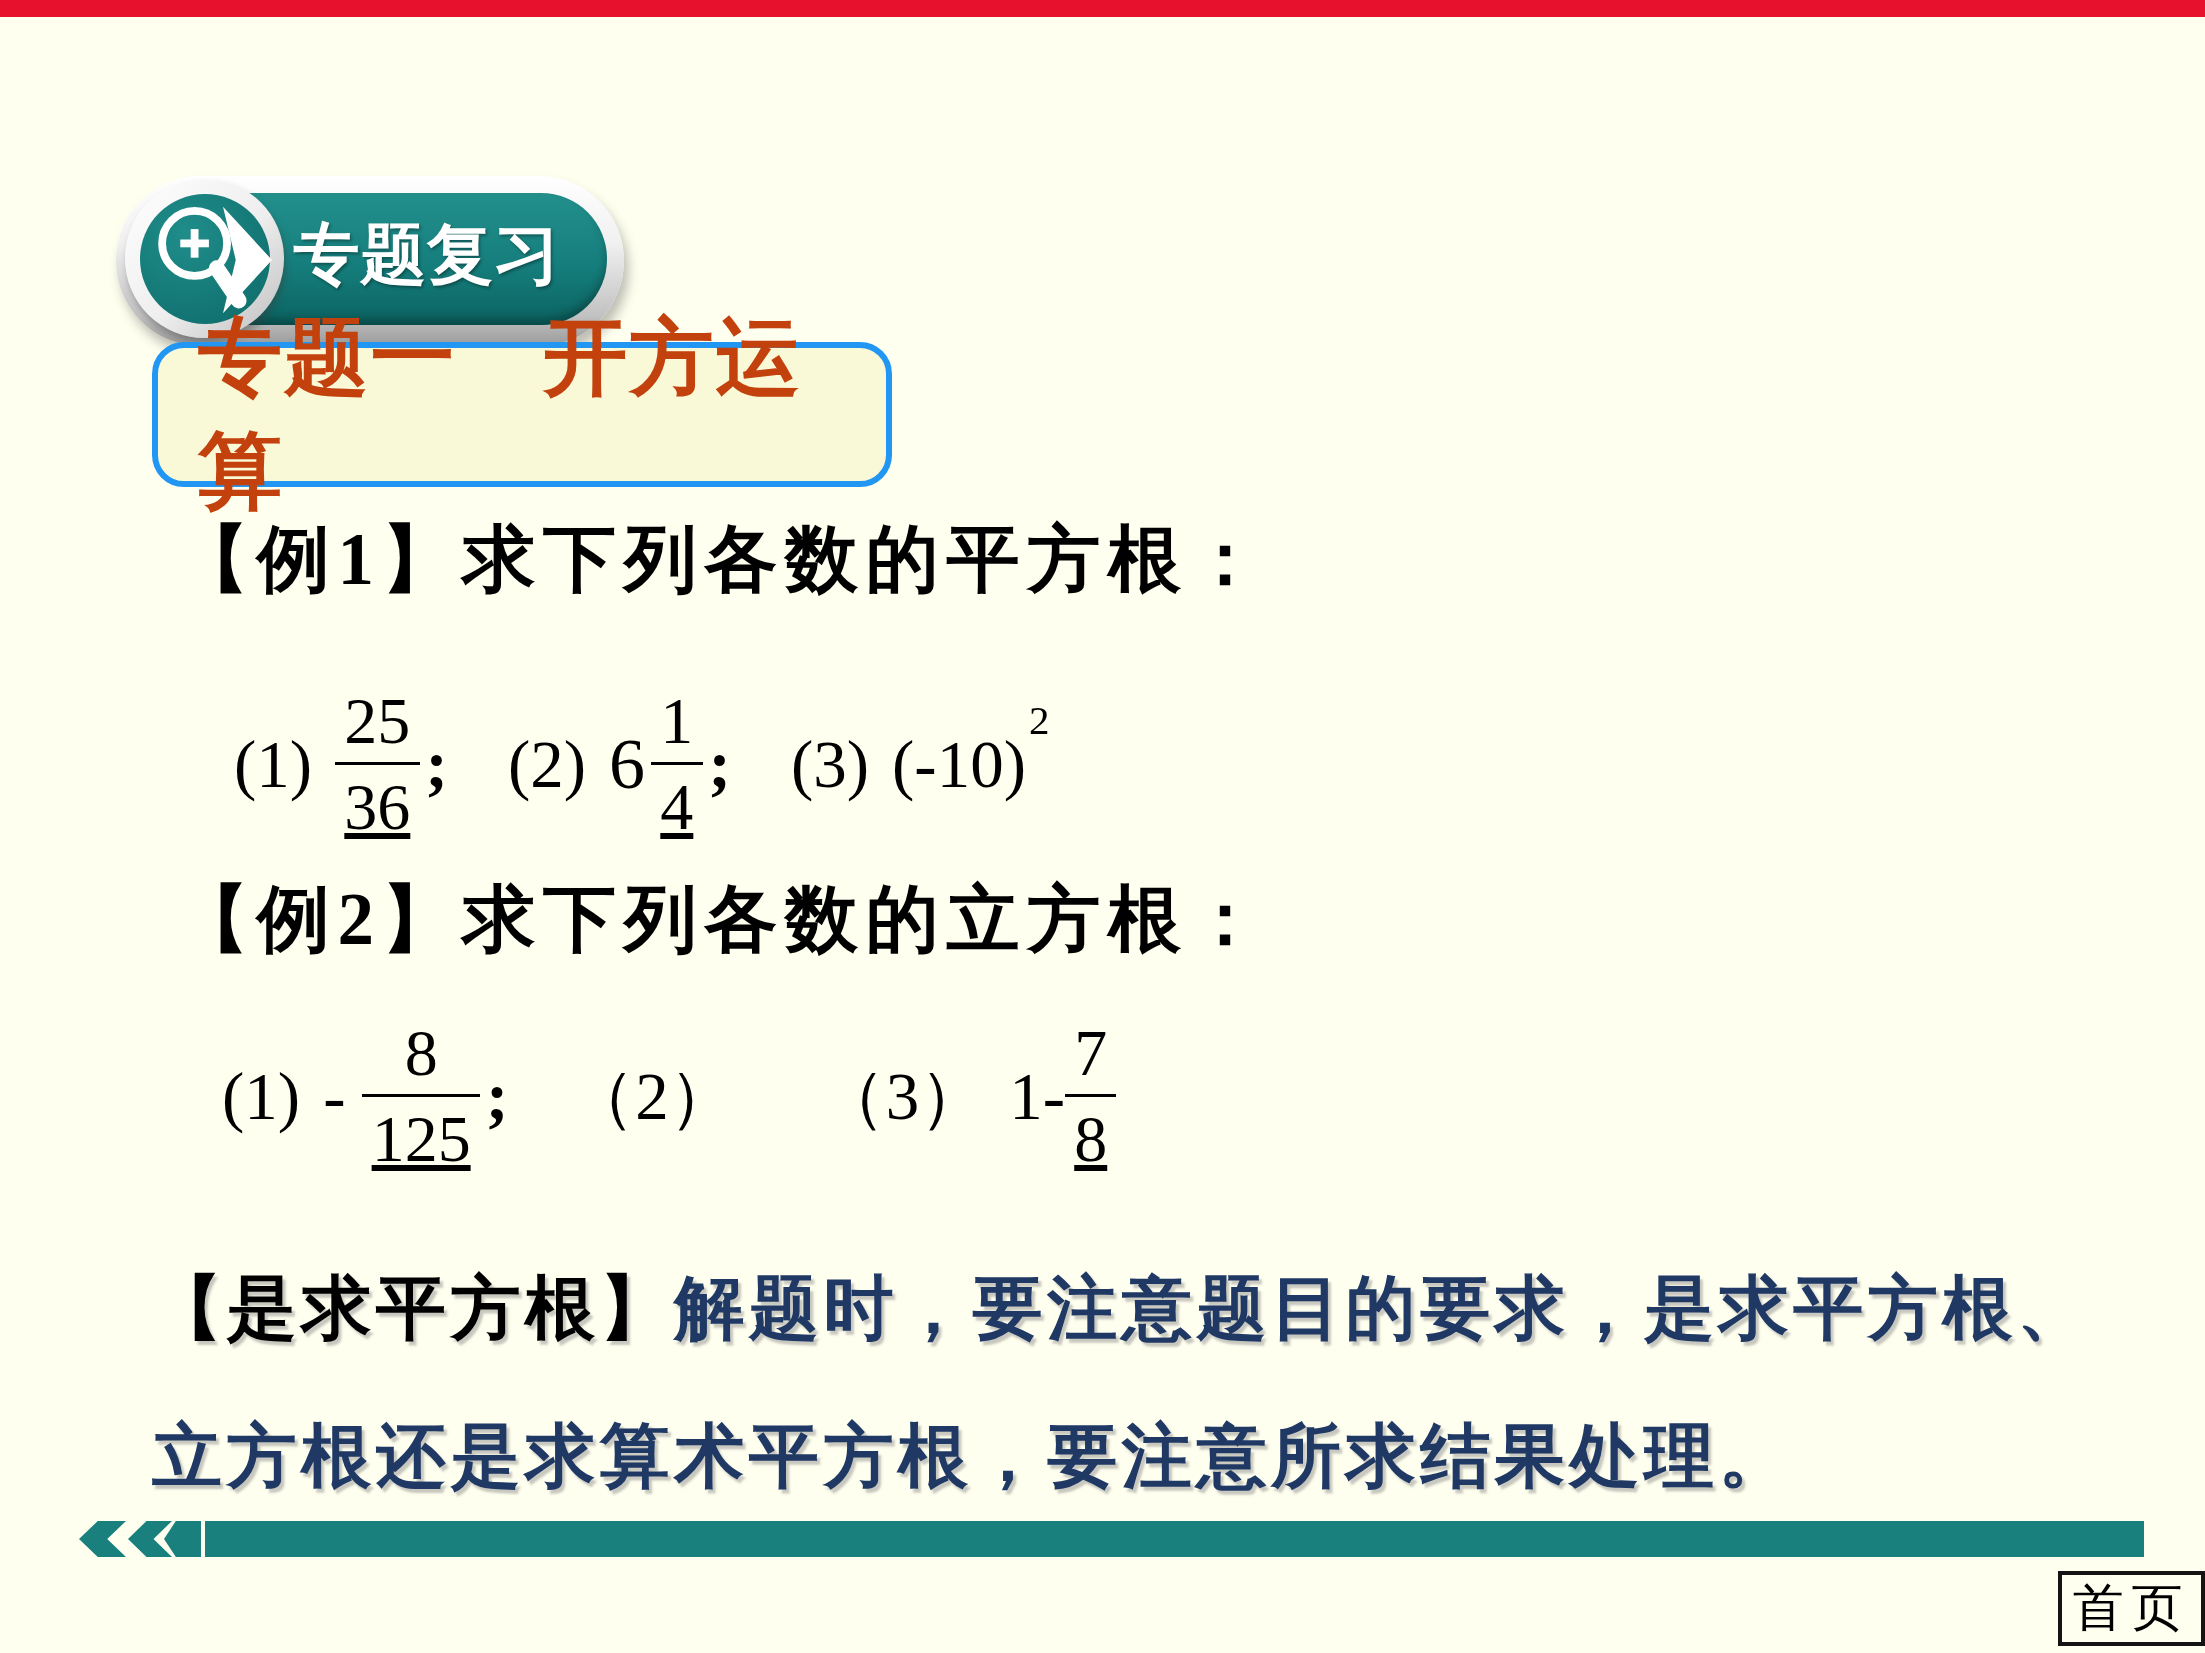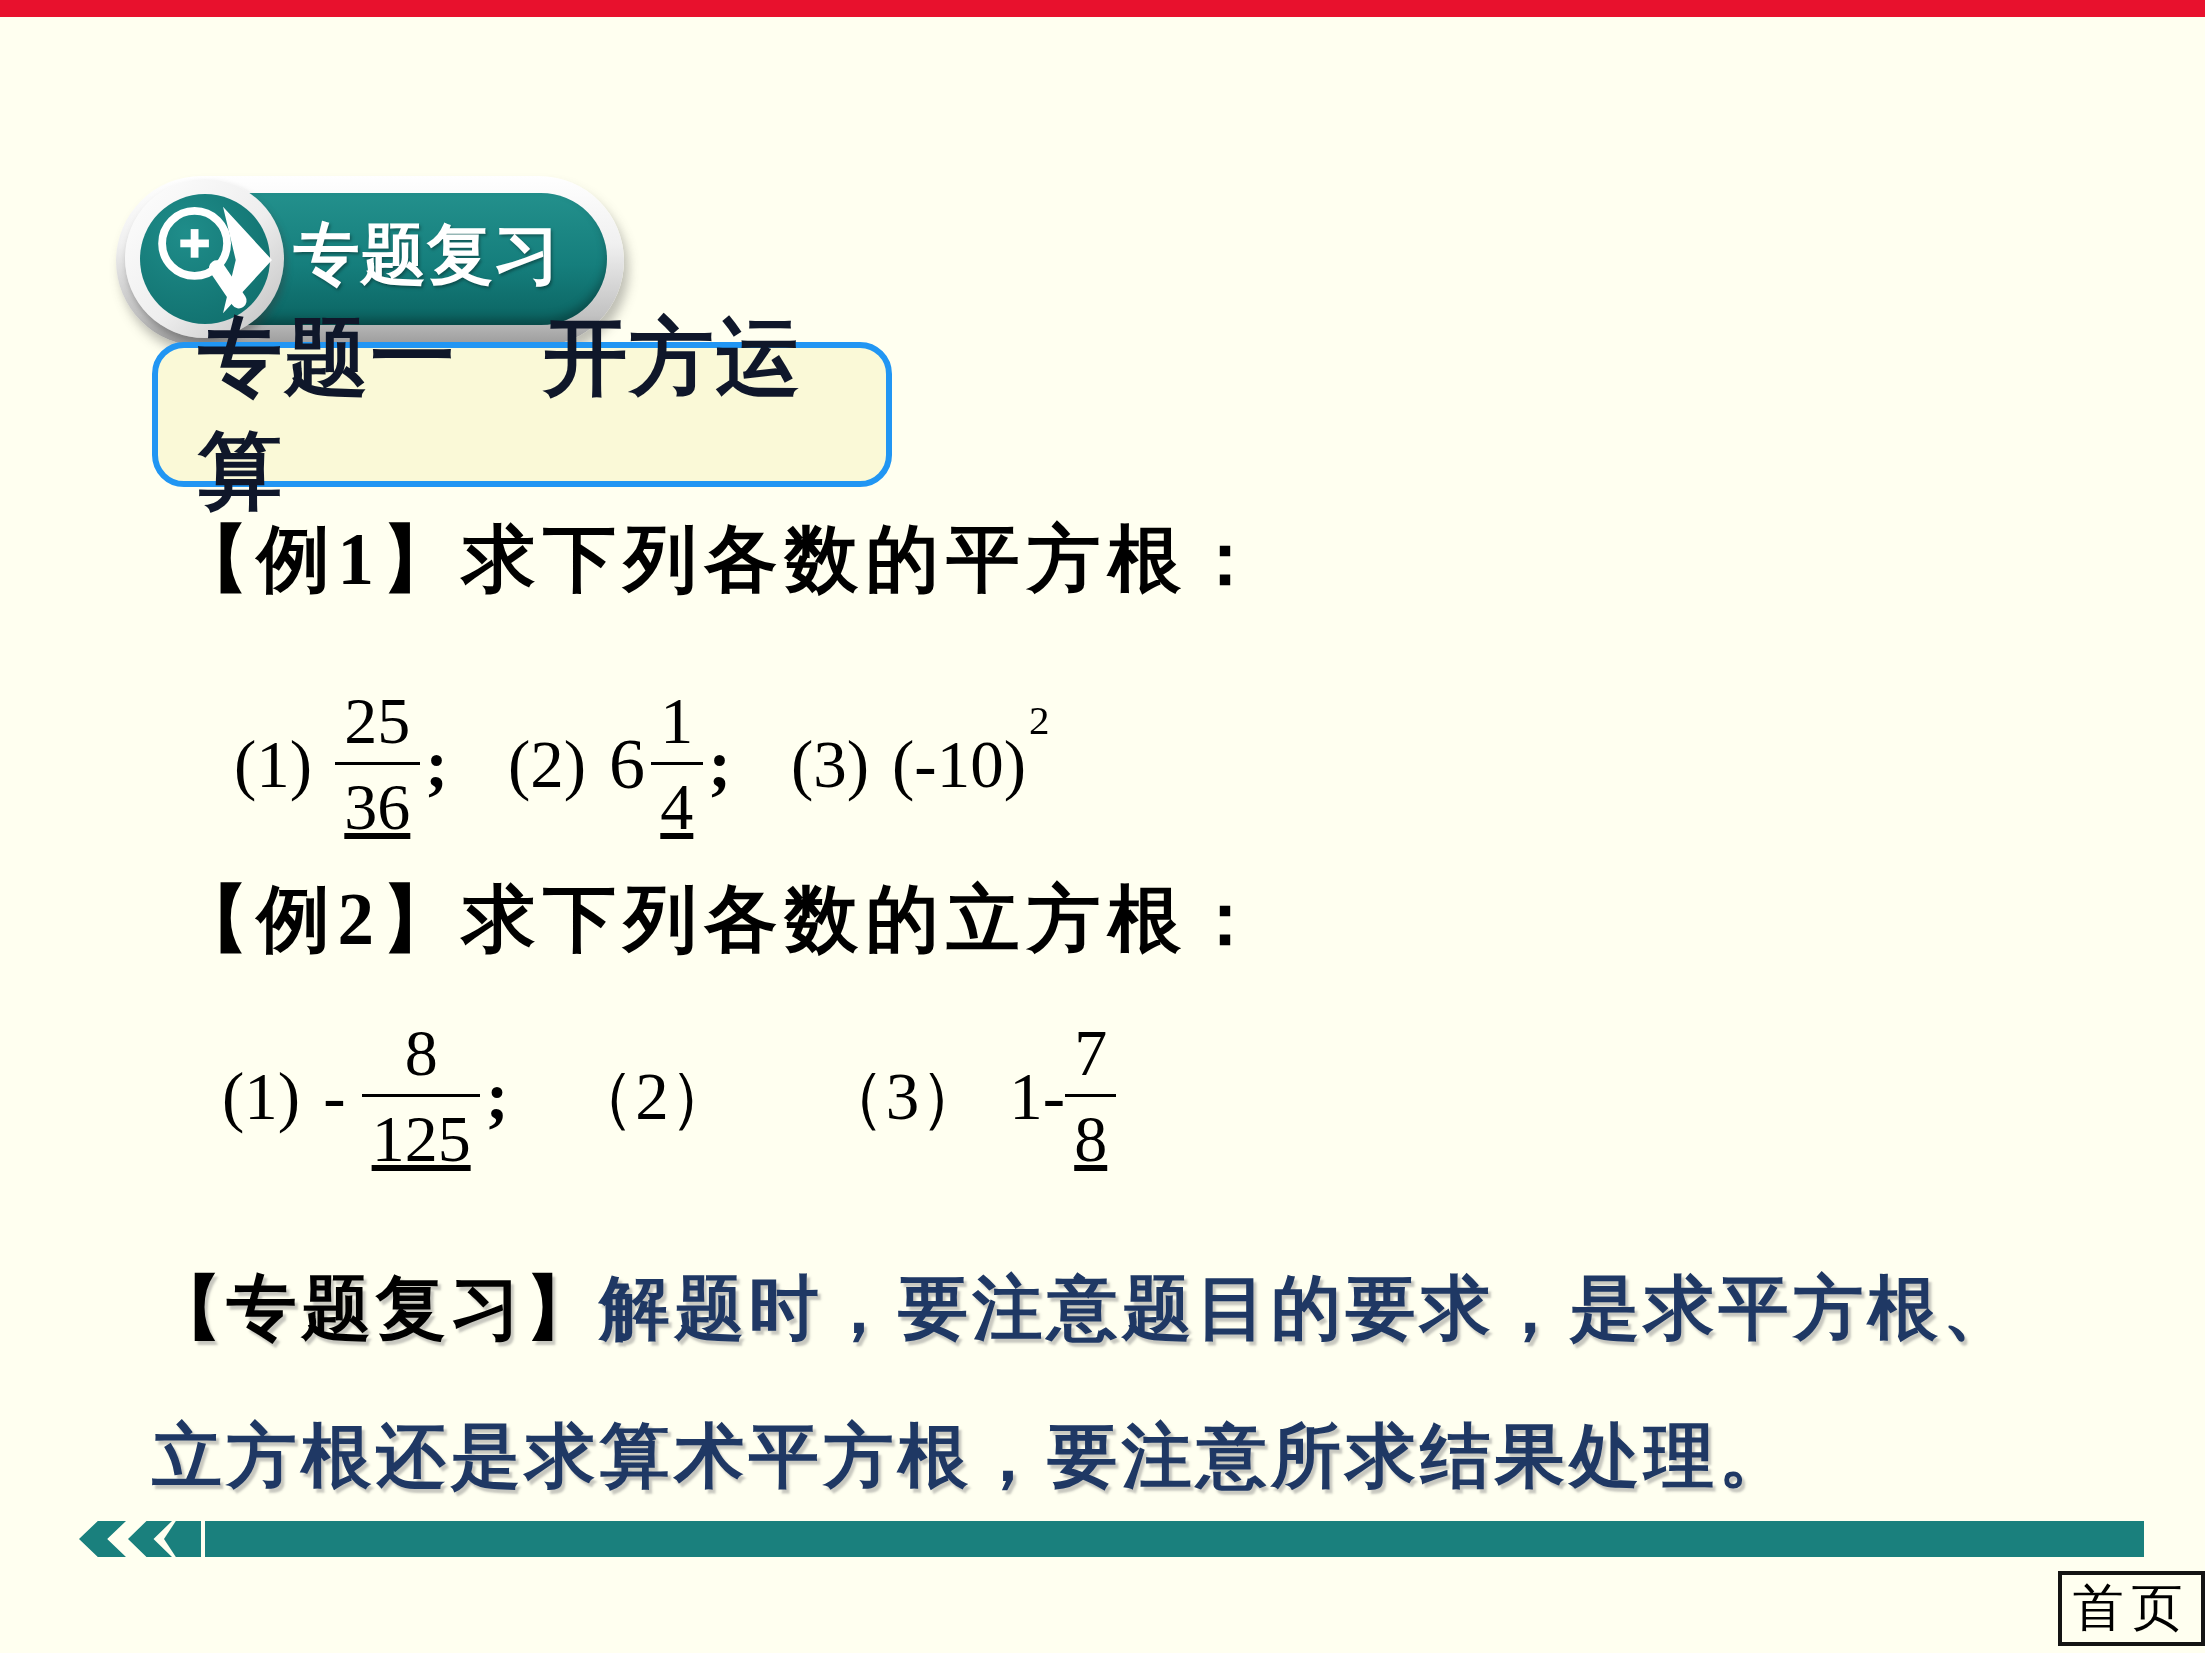--- a/index.html
+++ b/index.html
@@ -26,21 +26,21 @@
     clip-path:polygon(0 4%, 100% 50%, 0 96%, 26% 50%); }
   .badge-label { position:absolute; left:176px; width:270px; top:0; bottom:12.3px;
     display:flex; align-items:center; justify-content:center;
     color:#ffffff; font-weight:900; font-size:66px; letter-spacing:0.8px;
     text-shadow:1.5px 2.3px 3.1px rgba(0,0,0,.35); }
 
   
   .title-box { position:absolute; left:152px; top:342px; width:740px; height:145px;
     background:#FAF9D7; border:6.9px solid #2196F3; border-radius:32px;
     display:flex; align-items:center; padding-left:40px; }
-  .title-text { font-size:84px; font-weight:900; color:#0f172a; letter-spacing:2.3px; }
+  .title-text { font-size:84px; font-weight:900; color:#c2410c; letter-spacing:2.3px; }
 
   
   .ex-heading { position:absolute; font-family:"Liberation Serif", serif; font-weight:700;
     font-size:73px; color:#000; letter-spacing:7.7px; white-space:nowrap; }
   .ex1-heading { left:176px; top:511px; }
   .ex2-heading { left:176px; top:871px; }
 
   
   .math-row { position:absolute; display:flex; align-items:center; height:214px;
     font-family:"Liberation Serif", serif; font-size:67px; color:#000; white-space:nowrap; }
@@ -157,21 +157,21 @@
       <span>1</span>
       <span>-</span>
       <span class="frac">
         <span class="num">7</span>
         <span class="den">8</span>
       </span>
     </span>
   </div>
 
   <div class="summary-line summary-line1">
-    <span class="summary-tag">【专题复习】</span><span class="summary-text" style="color:#1F3864">解题时，要注意题目的要求，是求平方根、</span>
+    <span class="summary-tag">【是求平方根】</span><span class="summary-text" style="color:#1F3864">解题时，要注意题目的要求，是求平方根、</span>
   </div>
   <div class="summary-line summary-line2" style="color:#1F3864">立方根还是求算术平方根，要注意所求结果处理。</div>
 
   <div>
     <div class="chev chev1" style="background:#1A807D"></div>
     <div class="chev chev2" style="background:#1A807D"></div>
     <div class="chev chev3" style="background:#1A807D"></div>
   </div>
   <div class="footer-bar" style="background:#1A807D"></div>
 

